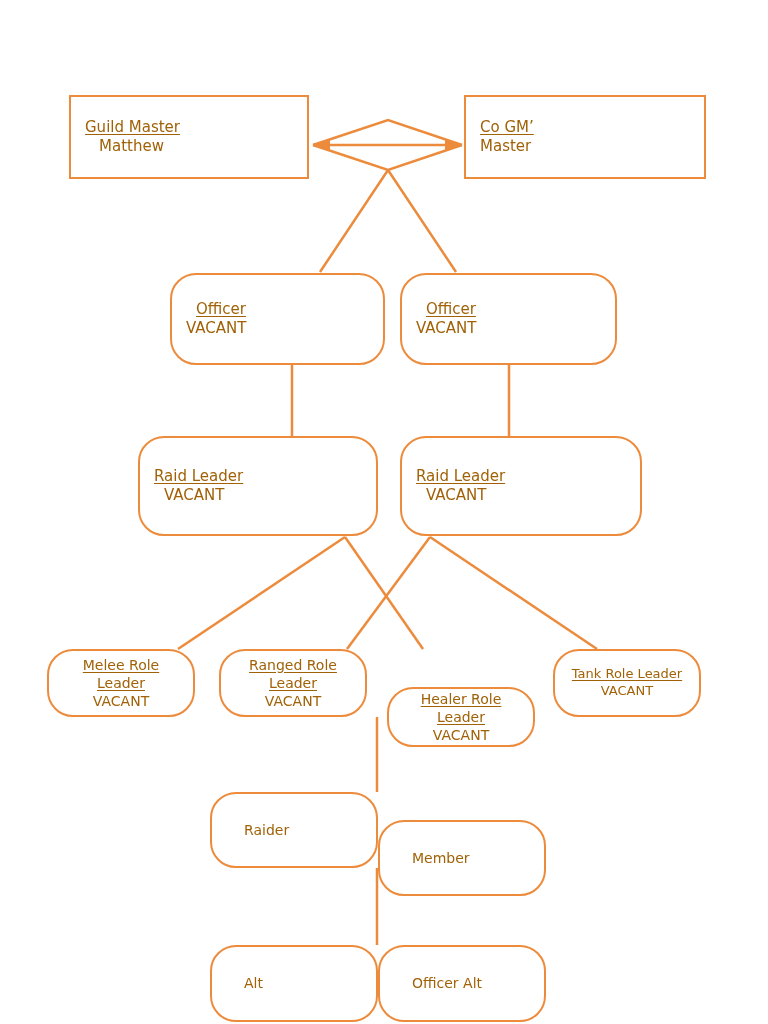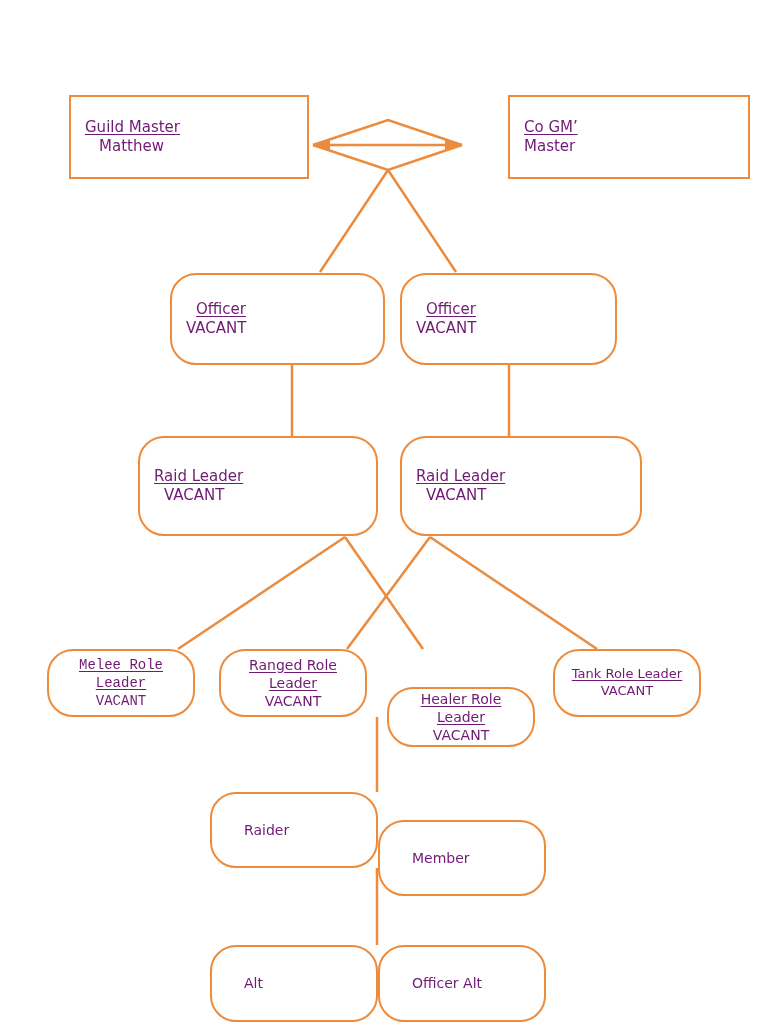--- a/index.html
+++ b/index.html
@@ -27,21 +27,21 @@
     border: 2.5px solid #ED8B3C;
     background: #ffffff;
     display: flex;
     align-items: center;
     overflow: hidden;
   }
   .node.sharp { border-radius: 0; }
   .node.round { border-radius: 26px; }
   .node-text {
     width: 100%;
-    color: #701a75;
+    color: #a16207;
     line-height: 1.30;
     white-space: pre-line;
   }
   
   .ta-block {          
     padding-left: 14px;
     text-align: left;
   }
   .ta-center {
     text-align: center;
@@ -89,41 +89,41 @@
 
       <line x1="377" y1="717" x2="377" y2="792"></line>
       <line x1="377" y1="868" x2="377" y2="945"></line>
     </g>
   </svg>
 
   <div class="node sharp" style="left:69px; top:95px; width:240px; height:84px;">
     <div class="node-text ta-block fs15"><span class="title-u">Guild Master </span><br><span class="sub-indent">Matthew</span></div>
   </div>
 
-  <div class="node sharp" style="left:464px; top:95px; width:242px; height:84px;margin-left:44px;">
+  <div class="node sharp" style="left:464px; top:95px; width:242px; height:84px;">
     <div class="node-text ta-block fs15"><span class="title-u">Co GM’</span><br><span>Master</span></div>
   </div>
 
   <div class="node round" style="left:170px; top:273px; width:215px; height:92px;">
     <div class="node-text ta-block fs15"><span class="title-u sub-indent2">Officer </span><br><span>VACANT</span></div>
   </div>
 
   <div class="node round" style="left:400px; top:273px; width:217px; height:92px;">
     <div class="node-text ta-block fs15"><span class="title-u sub-indent2">Officer </span><br><span>VACANT</span></div>
   </div>
 
   <div class="node round" style="left:138px; top:436px; width:240px; height:100px;">
     <div class="node-text ta-block fs15"><span class="title-u">Raid Leader </span><br><span class="sub-indent2">VACANT</span></div>
   </div>
 
   <div class="node round" style="left:400px; top:436px; width:242px; height:100px;">
     <div class="node-text ta-block fs15"><span class="title-u">Raid Leader </span><br><span class="sub-indent2">VACANT</span></div>
   </div>
 
-  <div class="node round" style="left:47px; top:649px; width:148px; height:68px;font-family:Liberation Mono, monospace;">
+  <div class="node round" style="left:47px; top:649px; width:148px; height:68px;">
     <div class="node-text ta-center fs14"><span class="title-u">Melee Role</span><br><span class="title-u">Leader</span><br><span>VACANT</span></div>
   </div>
 
   <div class="node round" style="left:219px; top:649px; width:148px; height:68px;align-items:center;">
     <div class="node-text ta-center fs14"><span class="title-u">Ranged Role</span><br><span class="title-u">Leader</span><br><span>VACANT</span></div>
   </div>
 
   <div class="node round" style="left:387px; top:687px; width:148px; height:60px;">
     <div class="node-text ta-center fs14"><span class="title-u">Healer Role</span><br><span class="title-u">Leader</span><br><span>VACANT</span></div>
   </div>

